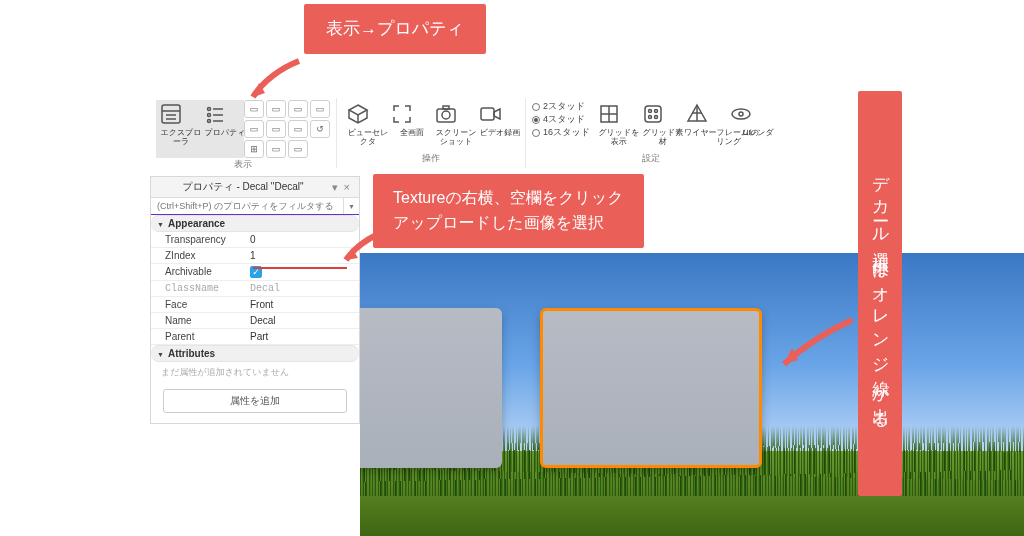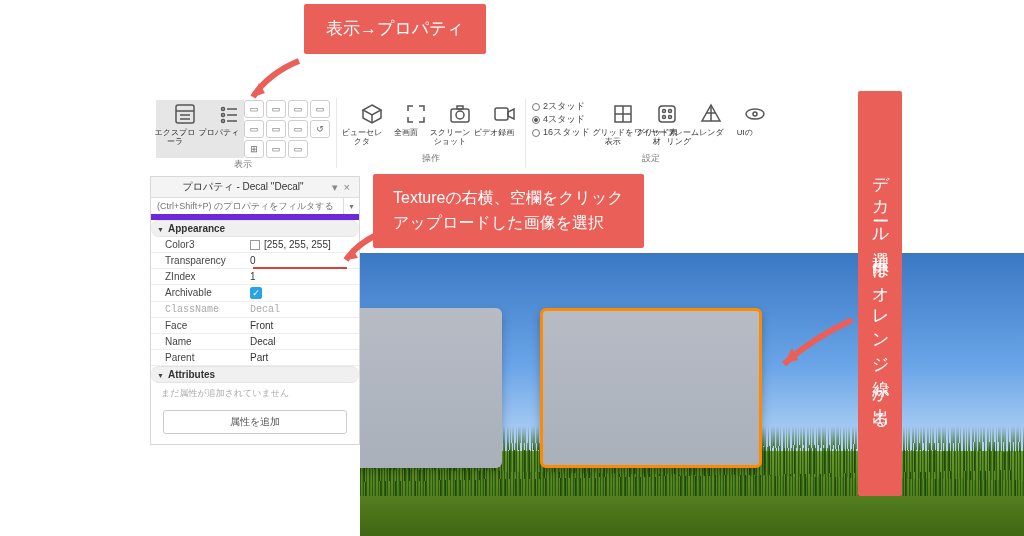--- a/index.html
+++ b/index.html
@@ -3,37 +3,37 @@
 <meta charset="utf-8">
 <style>
   * { box-sizing: border-box; margin: 0; padding: 0; font-family: "Meiryo", "Yu Gothic", sans-serif; }
   body { width: 1024px; height: 536px; background: #fff; position: relative; overflow: hidden; }
 
   
   .ribbon { position: absolute; left: 150px; top: 98px; right: 0; height: 70px; background: #fff; display: flex; }
   .ribbon-group { border-right: 1px solid #e8e8e8; padding: 2px 6px; display: flex; flex-direction: column; justify-content: space-between; }
   .ribbon-group-title { font-size: 9px; color: #7a7a7a; text-align: center; padding-bottom: 1px; }
   .ribbon-big { display: flex; }
-  .big-btn { width: 44px; display: flex; flex-direction: column; align-items: flex-end; justify-content: flex-start; padding: 1px 2px 0; gap: 2px; cursor: pointer; }
+  .big-btn { width: 44px; display: flex; flex-direction: column; align-items: flex-start; justify-content: flex-start; padding: 1px 2px 0; gap: 2px; cursor: pointer; }
   .big-btn.active { background: #e6e6e6; }
   .big-btn .glyph { width: 26px; height: 26px; display: flex; align-items: center; justify-content: center; }
   .big-btn .lbl { font-size: 8px; color: #333; line-height: 1.1; text-align: center; width: 46px; }
   .mini-grid { display: grid; grid-template-columns: repeat(4, 20px); grid-auto-rows: 18px; gap: 2px; }
   .mini-btn { width: 20px; height: 18px; border: 1px solid #cfcfcf; border-radius: 3px; background: #fff; display: flex; align-items: center; justify-content: center; font-size: 9px; color: #666; }
   .radio-col { display: flex; flex-direction: column; gap: 0px; font-size: 9px; color: #444; padding-right:4px;}
   .radio-row { display: flex; align-items: center; gap: 3px; }
   .radio-row .dot { width: 8px; height: 8px; border: 1px solid #777; border-radius: 50%; }
   .radio-row.sel .dot::after { content: ""; display: block; width: 4px; height: 4px; background: #555; border-radius: 50%; margin: 1px; }
 
   
   .props { position: absolute; left: 150px; top: 176px; width: 210px; background: #fff; border: 1px solid #d8d8d8; font-size: 10px; color: #333; }
   .props-title { background: #f4f4f4; padding: 3px 6px; display: flex; align-items: center; justify-content: space-between; border-bottom: 1px solid #ddd; }
   .props-title .t { flex: 1; text-align: center; font-size: 10px; }
   .props-title .winbtn { color: #888; font-size: 11px; cursor: pointer; padding: 0 3px; }
-  .filter { display:flex; border-bottom:6px solid #6d28d9;}
+  .filter { display:flex; border-bottom:1px solid #6d28d9;}
   .filter input { flex:1; border: none; padding: 3px 6px; font-size: 9px; color: #666; outline:none;}
   .filter .dd { width:16px; border-left:1px solid #ddd; display:flex;align-items:center;justify-content:center;color:#777;font-size:8px;}
   .section-hdr { background: #f0f0f0; padding: 2px 6px; font-weight: bold; font-size: 10px; border-top:1px solid #e4e4e4; border-bottom:1px solid #e4e4e4;border-radius:8px;}
   .section-hdr::before { content: "▼"; font-size: 7px; color: #444; margin-right: 4px; }
   .prop-row { display: flex; border-bottom: 1px solid #eee; }
   .prop-row .k { width: 95px; padding: 2px 2px 2px 14px; color: #444; }
   .prop-row .v { flex: 1; padding: 2px 4px; display: flex; align-items: center; gap: 4px; }
   .prop-row.dim .k, .prop-row.dim .v { color: #aaa; font-family: Liberation Mono, monospace; }
   .swatch { width: 10px; height: 10px; border: 1px solid #999; background: #fff; }
   .chk { width: 12px; height: 12px; border: 1px solid #2aa2e6; border-radius: 2px; background: #2aa2e6; color:#fff; font-size:9px; line-height:10px; text-align:center;}
@@ -234,27 +234,20 @@
     <span class="winbtn">▾</span>
     <span class="winbtn">×</span>
   </div>
   <div class="filter">
     <input placeholder="(Ctrl+Shift+P) のプロパティをフィルタする" style="">
     <div class="dd">▾</div>
   </div>
 
   <div class="section-hdr">Appearance</div>
   <div class="prop-row">
-    <div class="k">Color3</div>
-    <div class="v">
-        <span class="swatch"></span>
-        <span>[255, 255, 255]</span>
-      </div>
-  </div>
-  <div class="prop-row">
     <div class="k">Transparency</div>
     <div class="v">0</div>
   </div>
   <div class="prop-row">
     <div class="k">ZIndex</div>
     <div class="v">1</div>
   </div>
 
   <div class="prop-row">
     <div class="k">Archivable</div>

